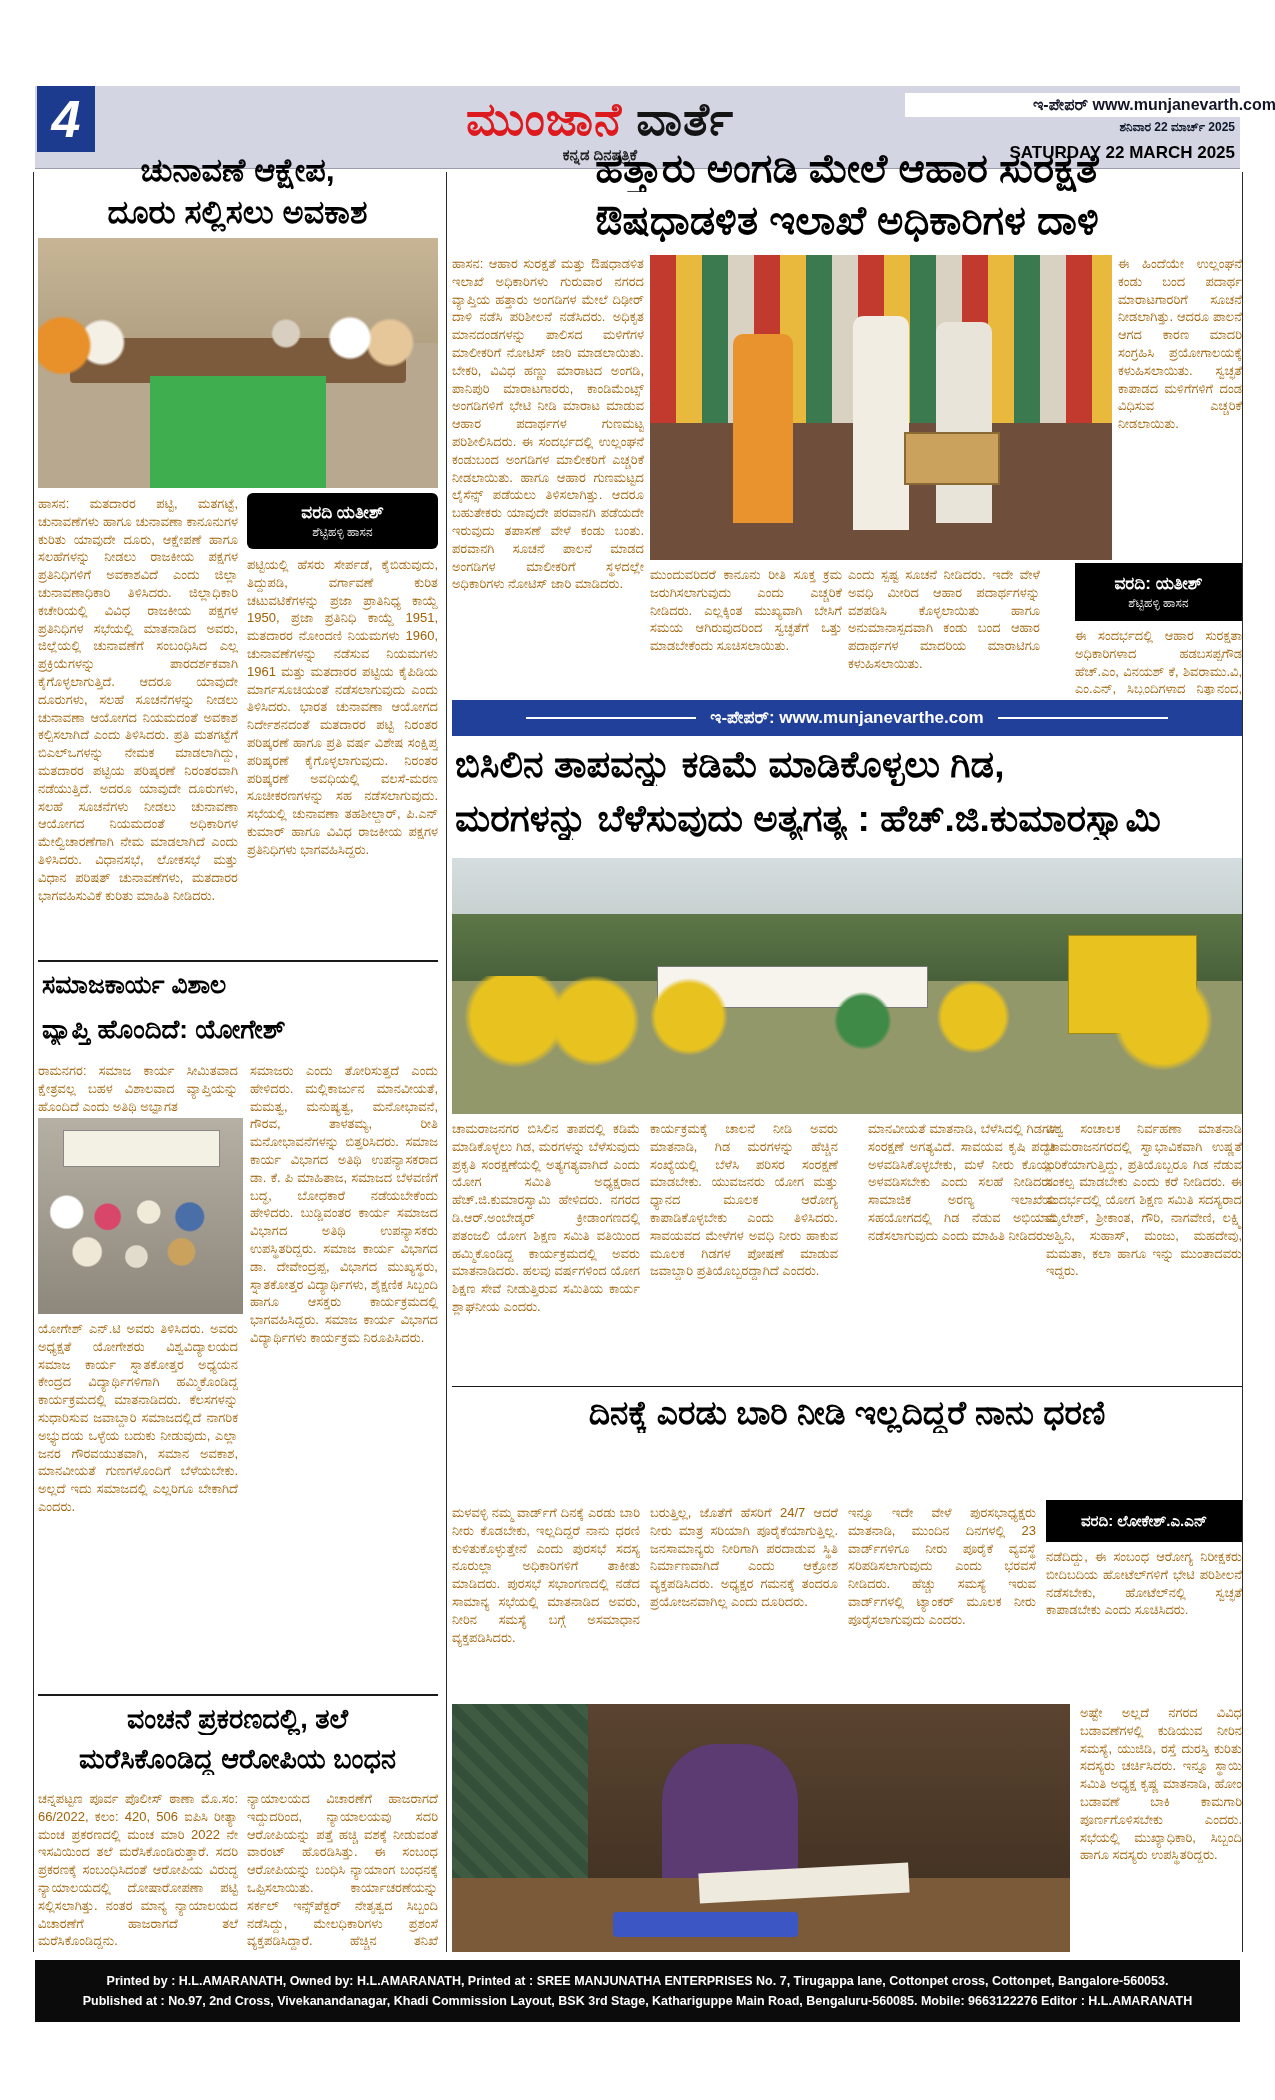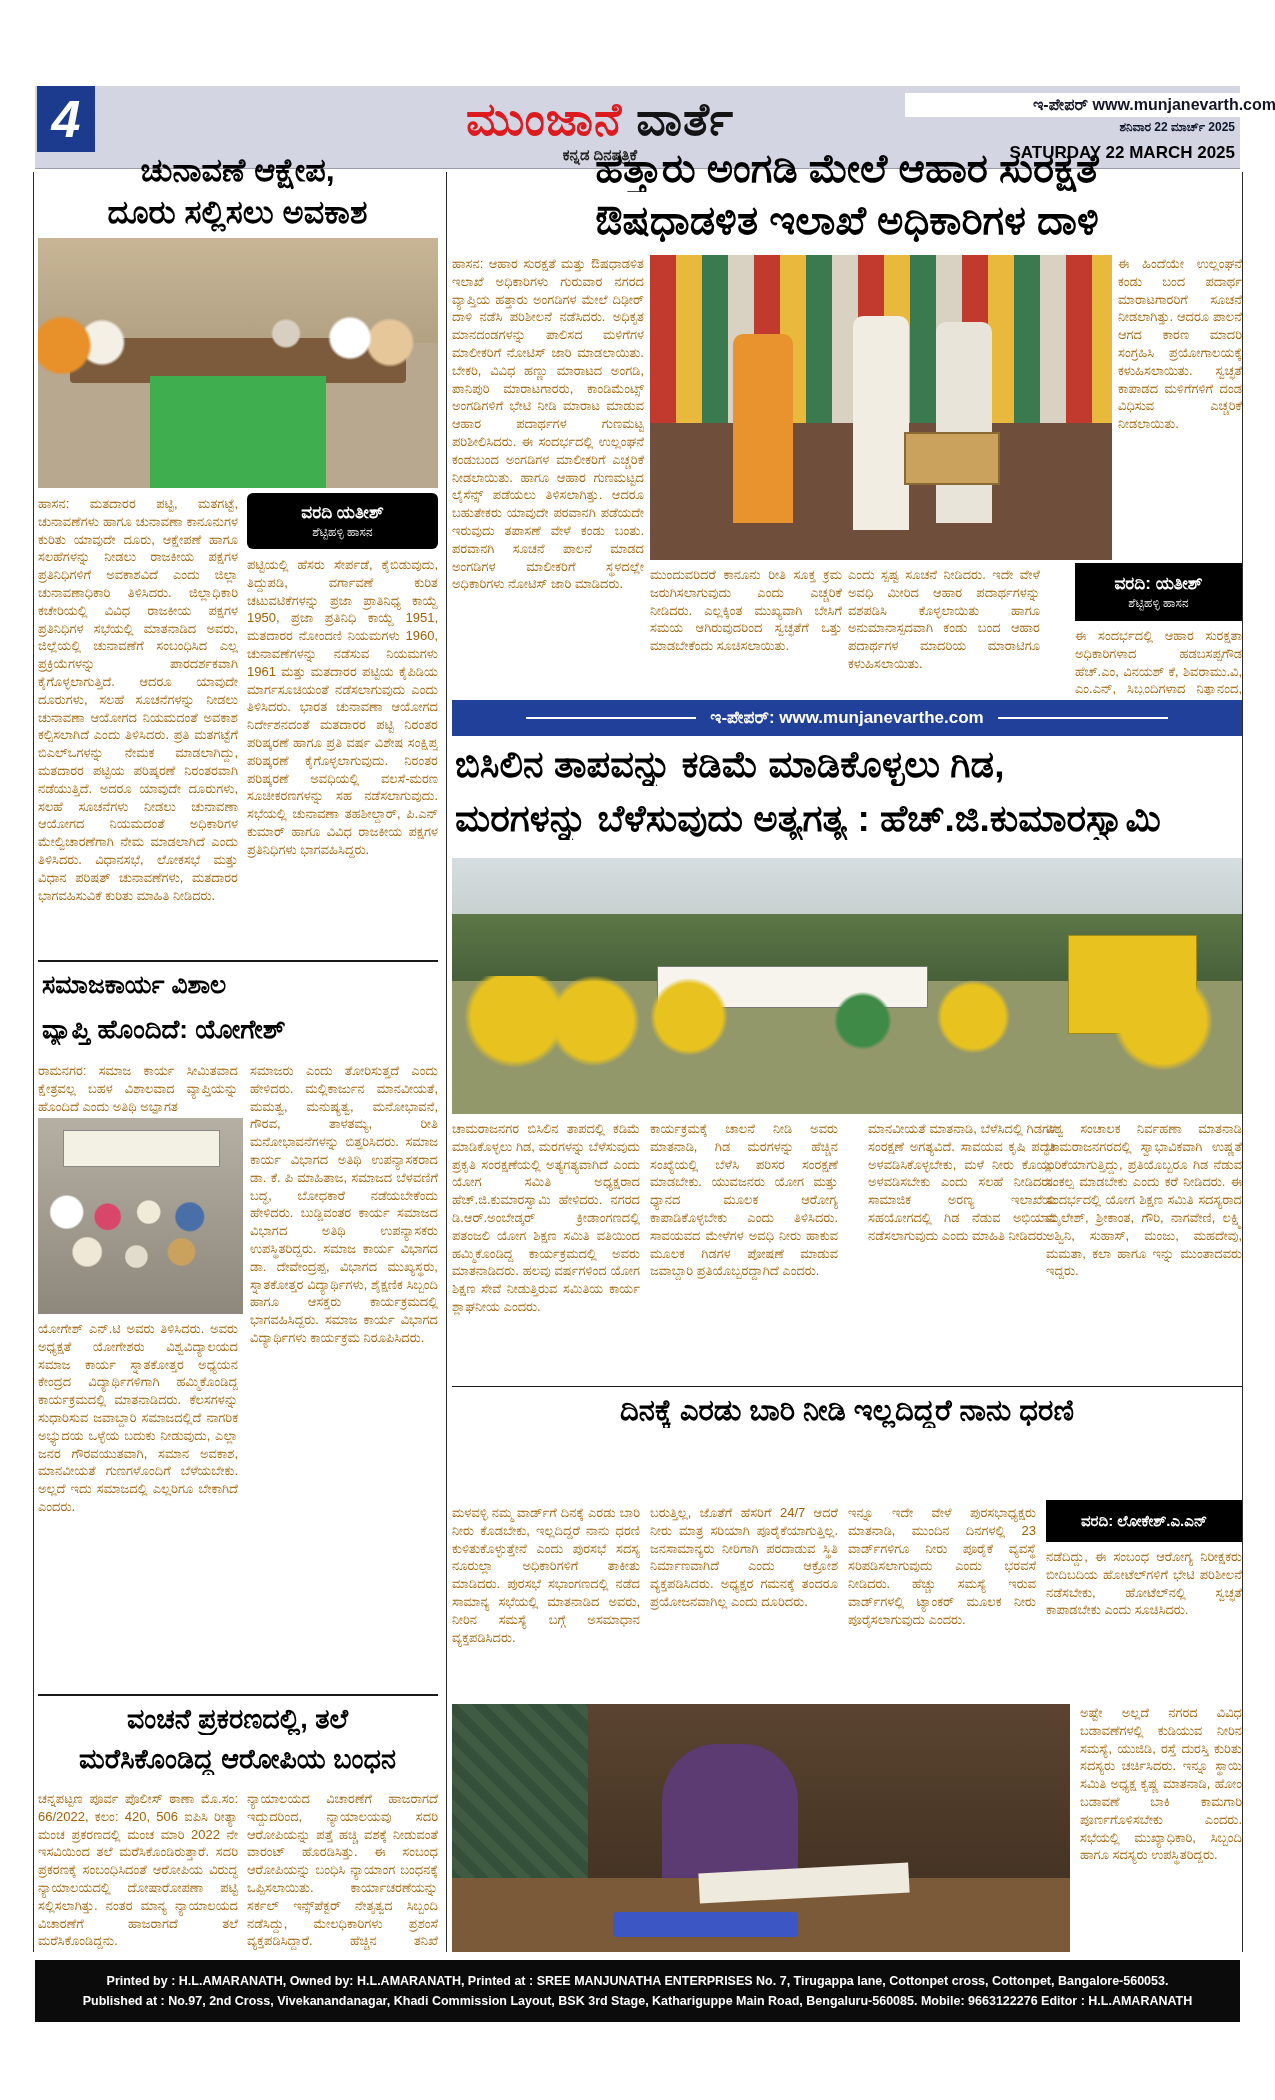--- a/index.html
+++ b/index.html
@@ -206,21 +206,21 @@
     <div class="pd p3-people"></div>
   </div>
 
   <div class="abs body-col" style="left:452px;top:1120px;width:188px;height:262px;">ಚಾಮರಾಜನಗರ ಬಿಸಿಲಿನ ತಾಪದಲ್ಲಿ ಕಡಿಮೆ ಮಾಡಿಕೊಳ್ಳಲು ಗಿಡ, ಮರಗಳನ್ನು ಬೆಳೆಸುವುದು ಪ್ರಕೃತಿ ಸಂರಕ್ಷಣೆಯಲ್ಲಿ ಅತ್ಯಗತ್ಯವಾಗಿದೆ ಎಂದು ಯೋಗ ಸಮಿತಿ ಅಧ್ಯಕ್ಷರಾದ ಹೆಚ್.ಜಿ.ಕುಮಾರಸ್ವಾಮಿ ಹೇಳಿದರು. ನಗರದ ಡಿ.ಆರ್.ಅಂಬೇಡ್ಕರ್ ಕ್ರೀಡಾಂಗಣದಲ್ಲಿ ಪತಂಜಲಿ ಯೋಗ ಶಿಕ್ಷಣ ಸಮಿತಿ ವತಿಯಿಂದ ಹಮ್ಮಿಕೊಂಡಿದ್ದ ಕಾರ್ಯಕ್ರಮದಲ್ಲಿ ಅವರು ಮಾತನಾಡಿದರು. ಹಲವು ವರ್ಷಗಳಿಂದ ಯೋಗ ಶಿಕ್ಷಣ ಸೇವೆ ನೀಡುತ್ತಿರುವ ಸಮಿತಿಯ ಕಾರ್ಯ ಶ್ಲಾಘನೀಯ ಎಂದರು.</div>
   <div class="abs body-col" style="left:650px;top:1120px;width:188px;height:262px;">ಕಾರ್ಯಕ್ರಮಕ್ಕೆ ಚಾಲನೆ ನೀಡಿ ಅವರು ಮಾತನಾಡಿ, ಗಿಡ ಮರಗಳನ್ನು ಹೆಚ್ಚಿನ ಸಂಖ್ಯೆಯಲ್ಲಿ ಬೆಳೆಸಿ ಪರಿಸರ ಸಂರಕ್ಷಣೆ ಮಾಡಬೇಕು. ಯುವಜನರು ಯೋಗ ಮತ್ತು ಧ್ಯಾನದ ಮೂಲಕ ಆರೋಗ್ಯ ಕಾಪಾಡಿಕೊಳ್ಳಬೇಕು ಎಂದು ತಿಳಿಸಿದರು. ಸಾವಯವದ ಮೇಳೆಗಳ ಅವಧಿ ನೀರು ಹಾಕುವ ಮೂಲಕ ಗಿಡಗಳ ಪೋಷಣೆ ಮಾಡುವ ಜವಾಬ್ದಾರಿ ಪ್ರತಿಯೊಬ್ಬರದ್ದಾಗಿದೆ ಎಂದರು.</div>
   <div class="abs body-col" style="left:868px;top:1120px;width:188px;height:262px;">ಮಾನವೀಯತೆ ಮಾತನಾಡಿ, ಬೆಳೆಸಿದಲ್ಲಿ ಗಿಡಗಳ ಸಂರಕ್ಷಣೆ ಅಗತ್ಯವಿದೆ. ಸಾವಯವ ಕೃಷಿ ಪದ್ಧತಿ ಅಳವಡಿಸಿಕೊಳ್ಳಬೇಕು, ಮಳೆ ನೀರು ಕೊಯ್ಲು ಅಳವಡಿಸಬೇಕು ಎಂದು ಸಲಹೆ ನೀಡಿದರು. ಸಾಮಾಜಿಕ ಅರಣ್ಯ ಇಲಾಖೆಯ ಸಹಯೋಗದಲ್ಲಿ ಗಿಡ ನೆಡುವ ಅಭಿಯಾನ ನಡೆಸಲಾಗುವುದು ಎಂದು ಮಾಹಿತಿ ನೀಡಿದರು.</div>
   <div class="abs body-col" style="left:1046px;top:1120px;width:196px;height:262px;">ವಿಶ್ವ ಸಂಚಾಲಕ ನಿರ್ವಹಣಾ ಮಾತನಾಡಿ ಚಾಮರಾಜನಗರದಲ್ಲಿ ಸ್ವಾಭಾವಿಕವಾಗಿ ಉಷ್ಣತೆ ಏರಿಕೆಯಾಗುತ್ತಿದ್ದು, ಪ್ರತಿಯೊಬ್ಬರೂ ಗಿಡ ನೆಡುವ ಸಂಕಲ್ಪ ಮಾಡಬೇಕು ಎಂದು ಕರೆ ನೀಡಿದರು. ಈ ಸಂದರ್ಭದಲ್ಲಿ ಯೋಗ ಶಿಕ್ಷಣ ಸಮಿತಿ ಸದಸ್ಯರಾದ ಮೈಲೇಶ್, ಶ್ರೀಕಾಂತ, ಗೌರಿ, ನಾಗವೇಣಿ, ಲಕ್ಷ್ಮಿ ಅಶ್ವಿನಿ, ಸುಹಾಸ್, ಮಂಜು, ಮಹದೇವು, ಮಮತಾ, ಕಲಾ ಹಾಗೂ ಇನ್ನು ಮುಂತಾದವರು ಇದ್ದರು.</div>
 
   <div class="abs hrule" style="left:452px;top:1386px;width:790px;height:1px;"></div>
 
-  <div class="abs hl hl-c" style="left:452px;top:1394px;width:790px;font-size:29px;">ದಿನಕ್ಕೆ ಎರಡು ಬಾರಿ ನೀಡಿ ಇಲ್ಲದಿದ್ದರೆ ನಾನು ಧರಣಿ</div>
+  <div class="abs hl hl-c" style="left:452px;top:1394px;width:790px;font-size:33px;">ದಿನಕ್ಕೆ ಎರಡು ಬಾರಿ ನೀಡಿ ಇಲ್ಲದಿದ್ದರೆ ನಾನು ಧರಣಿ</div>
 
   <div class="abs body-col" style="left:452px;top:1504px;width:188px;height:194px;">ಮಳವಳ್ಳಿ ನಮ್ಮ ವಾರ್ಡ್‌ಗೆ ದಿನಕ್ಕೆ ಎರಡು ಬಾರಿ ನೀರು ಕೊಡಬೇಕು, ಇಲ್ಲದಿದ್ದರೆ ನಾನು ಧರಣಿ ಕುಳಿತುಕೊಳ್ಳುತ್ತೇನೆ ಎಂದು ಪುರಸಭೆ ಸದಸ್ಯ ನೂರುಲ್ಲಾ ಅಧಿಕಾರಿಗಳಿಗೆ ತಾಕೀತು ಮಾಡಿದರು. ಪುರಸಭೆ ಸಭಾಂಗಣದಲ್ಲಿ ನಡೆದ ಸಾಮಾನ್ಯ ಸಭೆಯಲ್ಲಿ ಮಾತನಾಡಿದ ಅವರು, ನೀರಿನ ಸಮಸ್ಯೆ ಬಗ್ಗೆ ಅಸಮಾಧಾನ ವ್ಯಕ್ತಪಡಿಸಿದರು.</div>
   <div class="abs body-col" style="left:650px;top:1504px;width:188px;height:194px;">ಬರುತ್ತಿಲ್ಲ, ಜೊತೆಗೆ ಹೆಸರಿಗೆ 24/7 ಆದರೆ ನೀರು ಮಾತ್ರ ಸರಿಯಾಗಿ ಪೂರೈಕೆಯಾಗುತ್ತಿಲ್ಲ. ಜನಸಾಮಾನ್ಯರು ನೀರಿಗಾಗಿ ಪರದಾಡುವ ಸ್ಥಿತಿ ನಿರ್ಮಾಣವಾಗಿದೆ ಎಂದು ಆಕ್ರೋಶ ವ್ಯಕ್ತಪಡಿಸಿದರು. ಅಧ್ಯಕ್ಷರ ಗಮನಕ್ಕೆ ತಂದರೂ ಪ್ರಯೋಜನವಾಗಿಲ್ಲ ಎಂದು ದೂರಿದರು.</div>
   <div class="abs body-col" style="left:848px;top:1504px;width:188px;height:194px;">ಇನ್ನೂ ಇದೇ ವೇಳೆ ಪುರಸಭಾಧ್ಯಕ್ಷರು ಮಾತನಾಡಿ, ಮುಂದಿನ ದಿನಗಳಲ್ಲಿ 23 ವಾರ್ಡ್‌ಗಳಿಗೂ ನೀರು ಪೂರೈಕೆ ವ್ಯವಸ್ಥೆ ಸರಿಪಡಿಸಲಾಗುವುದು ಎಂದು ಭರವಸೆ ನೀಡಿದರು. ಹೆಚ್ಚು ಸಮಸ್ಯೆ ಇರುವ ವಾರ್ಡ್‌ಗಳಲ್ಲಿ ಟ್ಯಾಂಕರ್ ಮೂಲಕ ನೀರು ಪೂರೈಸಲಾಗುವುದು ಎಂದರು.</div>
   <div class="abs byline-box small" style="left:1046px;top:1500px;width:196px;height:42px;">
     <span class="b1">ವರದಿ: ಲೋಕೇಶ್.ಎ.ಎನ್</span>
   </div>
   <div class="abs body-col" style="left:1046px;top:1548px;width:196px;height:150px;">ನಡೆದಿದ್ದು, ಈ ಸಂಬಂಧ ಆರೋಗ್ಯ ನಿರೀಕ್ಷಕರು ಬೀದಿಬದಿಯ ಹೋಟೆಲ್‌ಗಳಿಗೆ ಭೇಟಿ ಪರಿಶೀಲನೆ ನಡೆಸಬೇಕು, ಹೋಟೆಲ್‌ನಲ್ಲಿ ಸ್ವಚ್ಛತೆ ಕಾಪಾಡಬೇಕು ಎಂದು ಸೂಚಿಸಿದರು.</div>
 
   <div class="abs photo" style="left:452px;top:1704px;width:618px;height:248px;">

